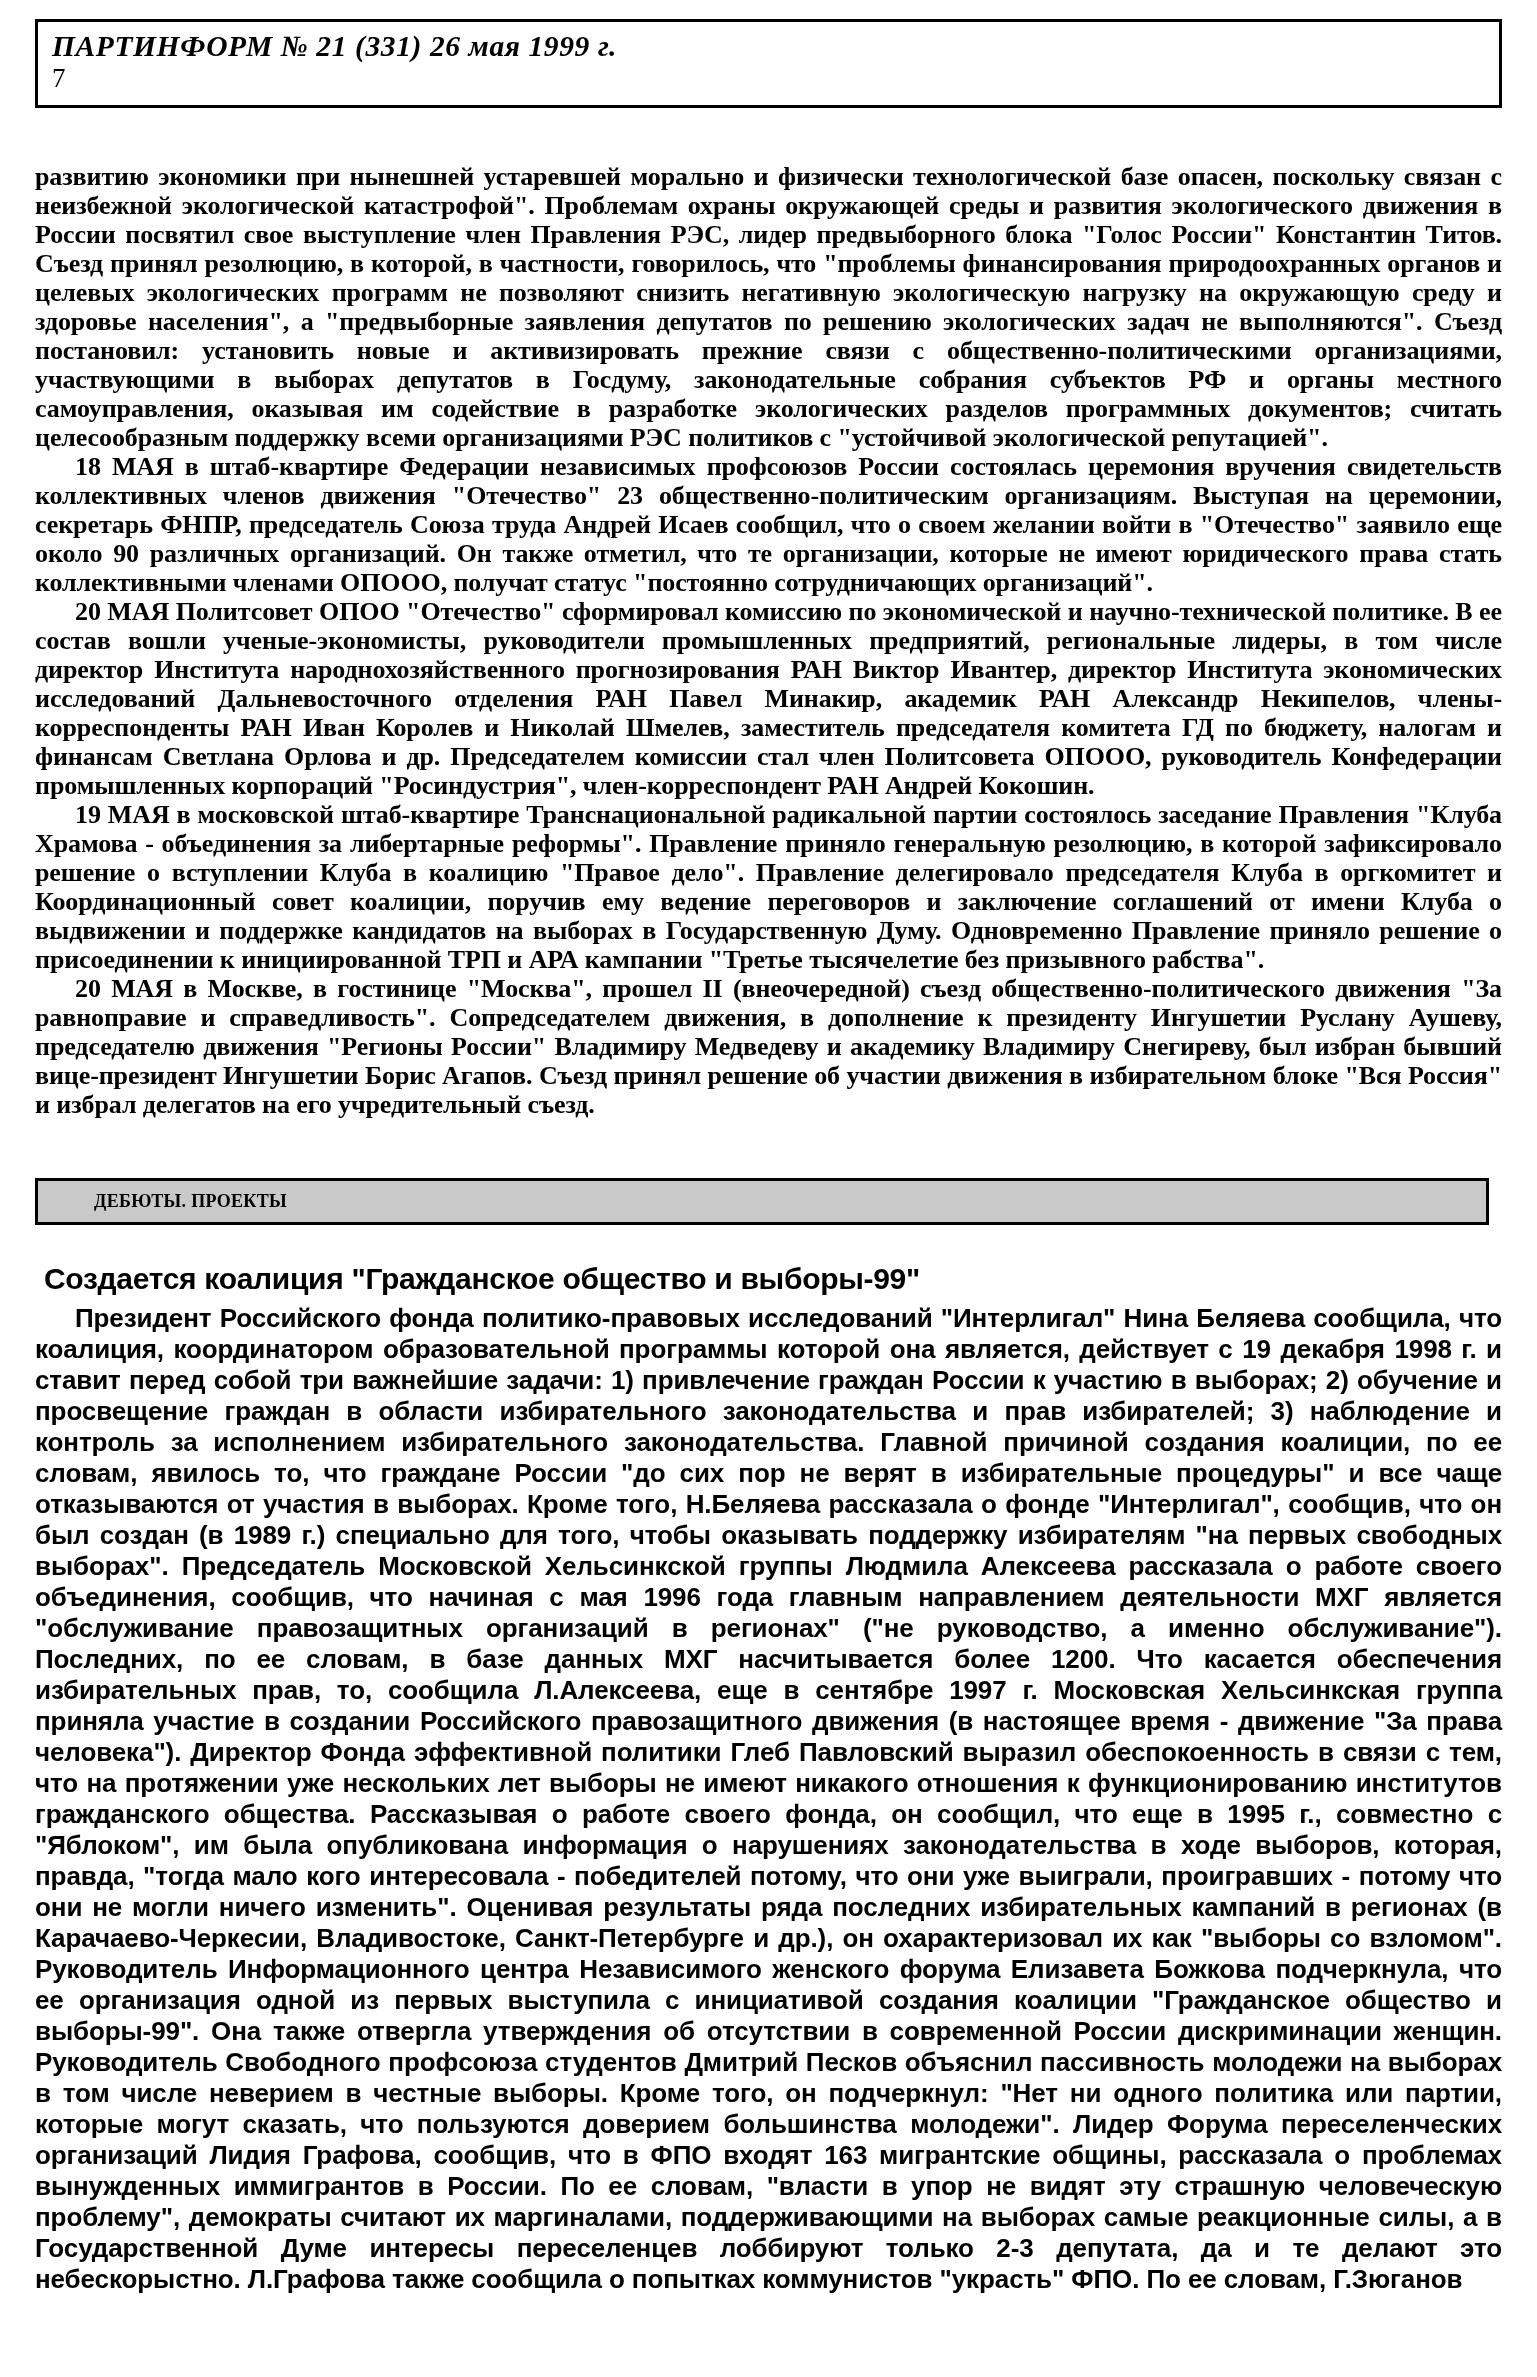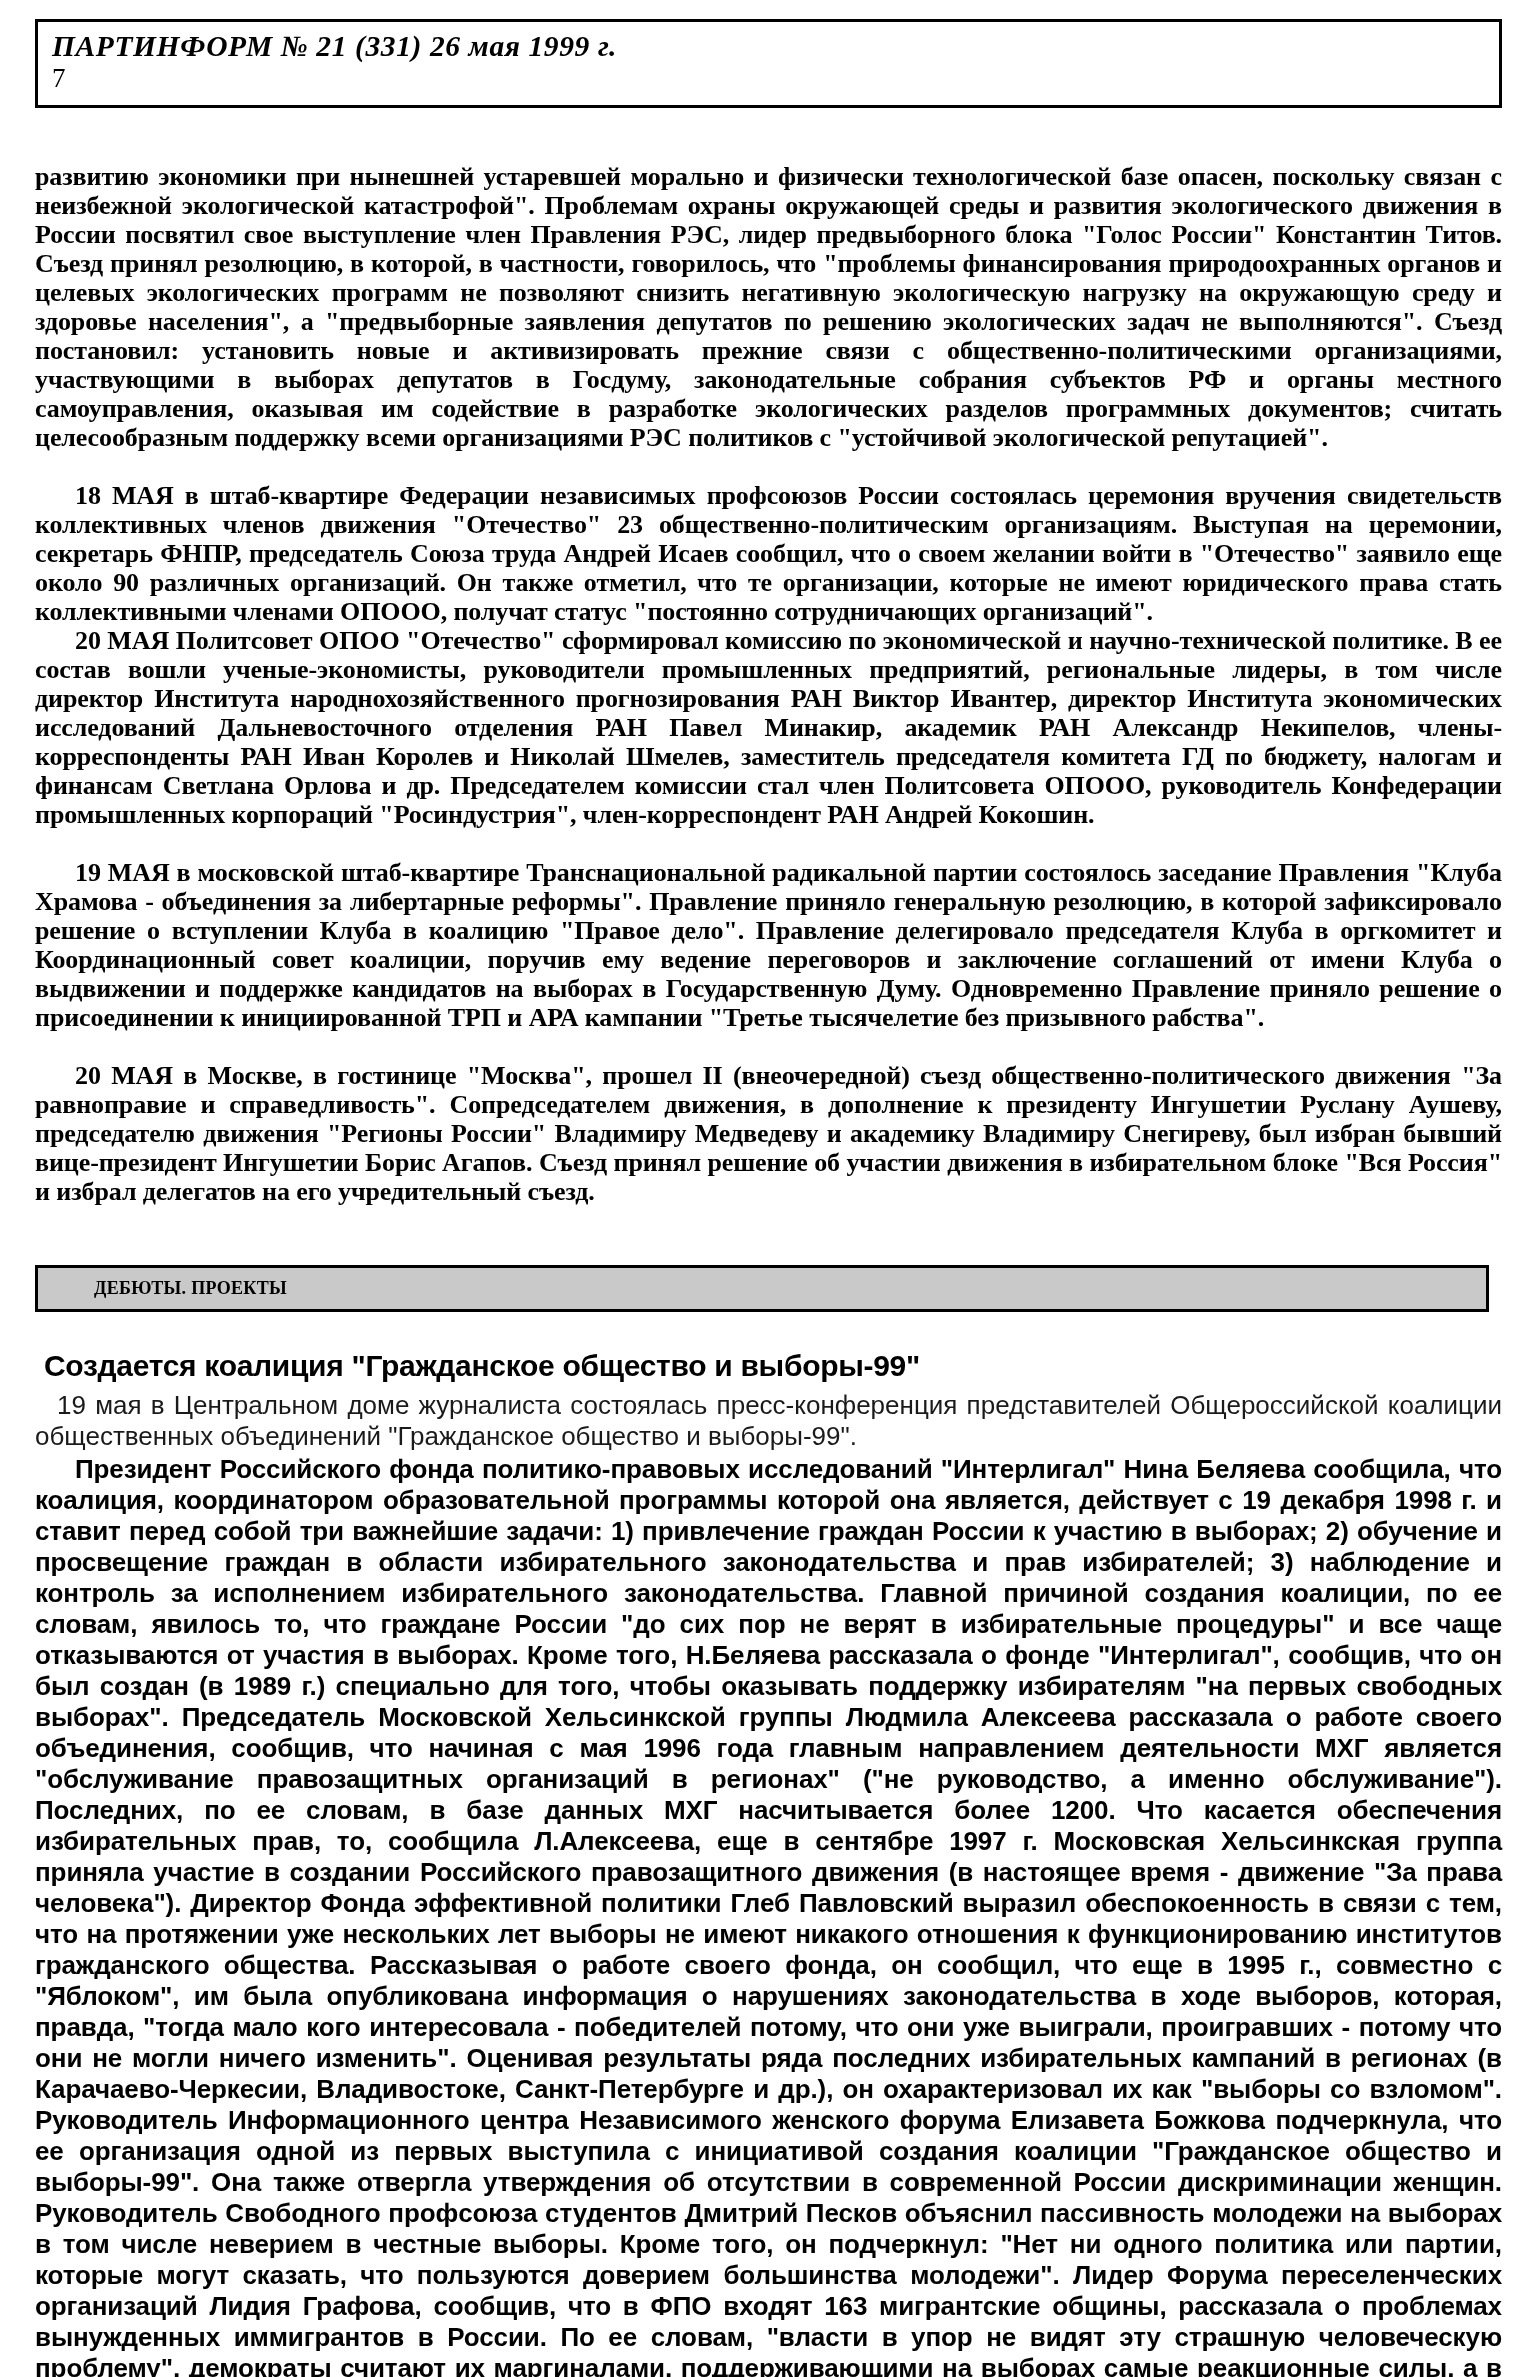--- a/index.html
+++ b/index.html
@@ -13,21 +13,21 @@
     padding:7.7px 16.7px 11.5px 14px;background:#fff;flex-direction:column;}
   .header-title{font-family:"Liberation Serif",serif;font-style:italic;font-weight:bold;
     font-size:29.5px;letter-spacing:0.6px;}
   .page-number{font-family:"Liberation Serif",serif;font-size:27px;font-weight:normal;}
 
   
   .news{margin-top:54px;}
   .news p{margin:0;font-family:"Liberation Serif",serif;font-weight:bold;
     font-size:26px;line-height:29px;text-align:justify;text-justify:inter-word;
     letter-spacing:-0.1px;}
-  .news p.gap{margin-top:29px;}
+  .news p.gap{}
   .news p.ind{text-indent:40px;}
 
   
   .section-bar{margin-top:59px;margin-right:13px;background:#c9c9c9;border:3.8px solid #000;
     height:41px;display:flex;align-items:center;padding-left:56px;}
   .section-bar span{font-family:Liberation Serif, serif;font-weight:bold;font-size:18px;
     letter-spacing:0.3px;}
 
   
   .article-heading{margin:37px 0 6.4px 9px;font-family:"Liberation Sans",sans-serif;
@@ -55,18 +55,17 @@
     <p class="gap ind">19 МАЯ в московской штаб-квартире Транснациональной радикальной партии состоялось заседание Правления "Клуба Храмова - объединения за либертарные реформы". Правление приняло генеральную резолюцию, в которой зафиксировало решение о вступлении Клуба в коалицию "Правое дело". Правление делегировало председателя Клуба в оргкомитет и Координационный совет коалиции, поручив ему ведение переговоров и заключение соглашений от имени Клуба о выдвижении и поддержке кандидатов на выборах в Государственную Думу. Одновременно Правление приняло решение о присоединении к инициированной ТРП и АРА кампании "Третье тысячелетие без призывного рабства".</p>
     <p class="gap ind">20 МАЯ в Москве, в гостинице "Москва", прошел II (внеочередной) съезд общественно-политического движения "За равноправие и справедливость". Сопредседателем движения, в дополнение к президенту Ингушетии Руслану Аушеву, председателю движения "Регионы России" Владимиру Медведеву и академику Владимиру Снегиреву, был избран бывший вице-президент Ингушетии Борис Агапов. Съезд принял решение об участии движения в избирательном блоке "Вся Россия" и избрал делегатов на его учредительный съезд.</p>
   </div>
 
   <div class="section-bar">
     <span>ДЕБЮТЫ. ПРОЕКТЫ</span>
   </div>
 
   <div class="article-heading">Создается коалиция "Гражданское общество и выборы-99"</div>
 
-  <p class="article-lead">19 мая в Центральном доме журналиста состоялась пресс-конференция представителей Общероссийской коалиции общественных объединений "Гражданское общество и выборы-99".</p>
 
   <p class="article-body">Президент Российского фонда политико-правовых исследований "Интерлигал" Нина Беляева сообщила, что коалиция, координатором образовательной программы которой она является, действует с 19 декабря 1998 г. и ставит перед собой три важнейшие задачи: 1) привлечение граждан России к участию в выборах; 2) обучение и просвещение граждан в области избирательного законодательства и прав избирателей; 3) наблюдение и контроль за исполнением избирательного законодательства. Главной причиной создания коалиции, по ее словам, явилось то, что граждане России "до сих пор не верят в избирательные процедуры" и все чаще отказываются от участия в выборах. Кроме того, Н.Беляева рассказала о фонде "Интерлигал", сообщив, что он был создан (в 1989 г.) специально для того, чтобы оказывать поддержку избирателям "на первых свободных выборах". Председатель Московской Хельсинкской группы Людмила Алексеева рассказала о работе своего объединения, сообщив, что начиная с мая 1996 года главным направлением деятельности МХГ является "обслуживание правозащитных организаций в регионах" ("не руководство, а именно обслуживание"). Последних, по ее словам, в базе данных МХГ насчитывается более 1200. Что касается обеспечения избирательных прав, то, сообщила Л.Алексеева, еще в сентябре 1997 г. Московская Хельсинкская группа приняла участие в создании Российского правозащитного движения (в настоящее время - движение "За права человека"). Директор Фонда эффективной политики Глеб Павловский выразил обеспокоенность в связи с тем, что на протяжении уже нескольких лет выборы не имеют никакого отношения к функционированию институтов гражданского общества. Рассказывая о работе своего фонда, он сообщил, что еще в 1995 г., совместно с "Яблоком", им была опубликована информация о нарушениях законодательства в ходе выборов, которая, правда, "тогда мало кого интересовала - победителей потому, что они уже выиграли, проигравших - потому что они не могли ничего изменить". Оценивая результаты ряда последних избирательных кампаний в регионах (в Карачаево-Черкесии, Владивостоке, Санкт-Петербурге и др.), он охарактеризовал их как "выборы со взломом". Руководитель Информационного центра Независимого женского форума Елизавета Божкова подчеркнула, что ее организация одной из первых выступила с инициативой создания коалиции "Гражданское общество и выборы-99". Она также отвергла утверждения об отсутствии в современной России дискриминации женщин. Руководитель Свободного профсоюза студентов Дмитрий Песков объяснил пассивность молодежи на выборах в том числе неверием в честные выборы. Кроме того, он подчеркнул: "Нет ни одного политика или партии, которые могут сказать, что пользуются доверием большинства молодежи". Лидер Форума переселенческих организаций Лидия Графова, сообщив, что в ФПО входят 163 мигрантские общины, рассказала о проблемах вынужденных иммигрантов в России. По ее словам, "власти в упор не видят эту страшную человеческую проблему", демократы считают их маргиналами, поддерживающими на выборах самые реакционные силы, а в Государственной Думе интересы переселенцев лоббируют только 2-3 депутата, да и те делают это небескорыстно. Л.Графова также сообщила о попытках коммунистов "украсть" ФПО. По ее словам, Г.Зюганов</p>
 
 </div>
 
 
 </body></html>

